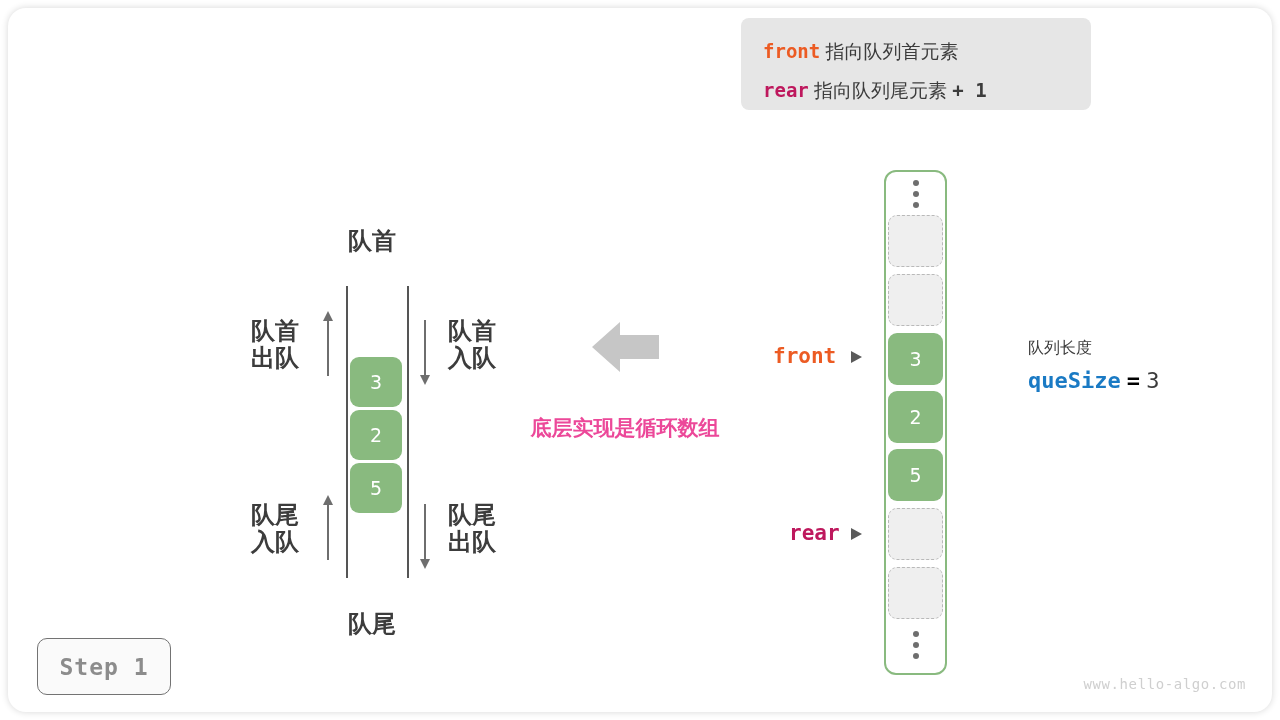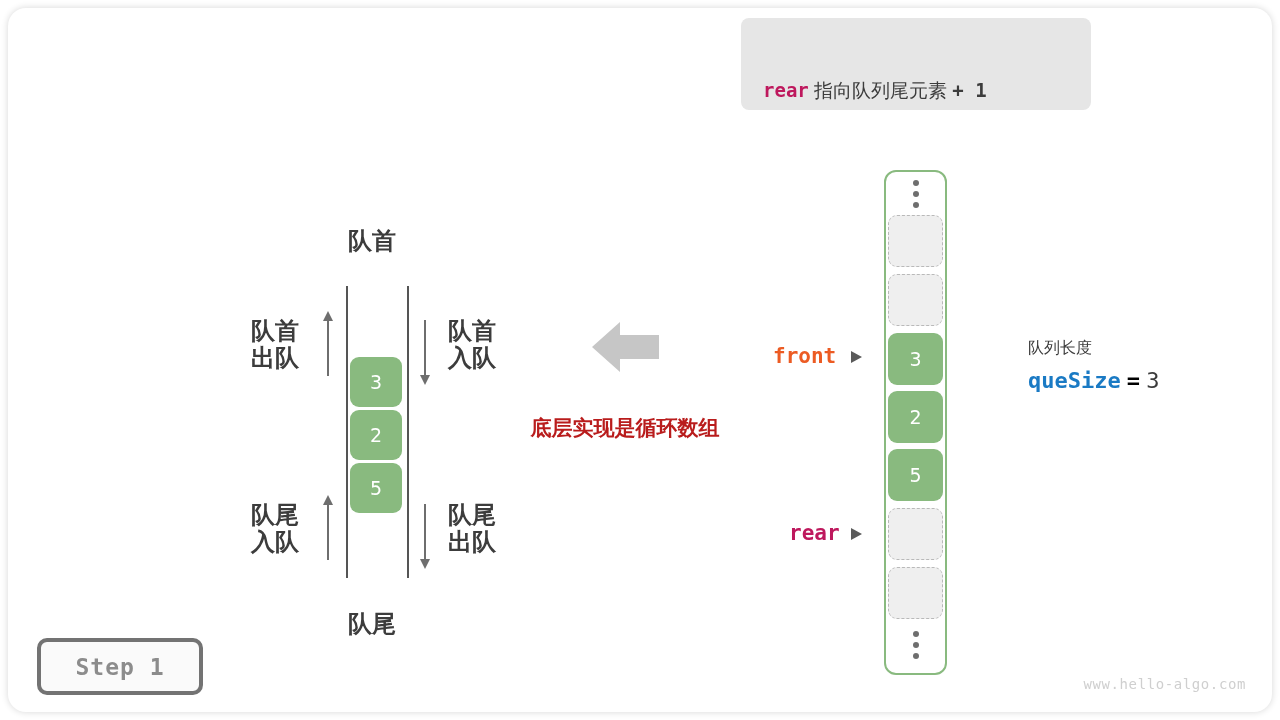--- a/index.html
+++ b/index.html
@@ -122,21 +122,21 @@
     height: 50px;
   }
 
   
   .mid-caption {
     position: absolute;
     left: 502px;
     top: 412px;
     width: 246px;
     text-align: center;
-    color: #b91c1c;
+    color: #ec4899;
     font-weight: bold;
     font-size: 21px;
     line-height: 33px;
     font-family: "DejaVu Sans", "Liberation Sans", sans-serif;
   }
 
   
   .array-box {
     position: absolute;
     left: 884px;
@@ -211,24 +211,24 @@
     display: block;
     margin-bottom: 9px;
   }
   .side-note .t2 { font-size: 22px; display: block; }
 
   
   .step-badge {
     position: absolute;
     left: 37px;
     top: 638px;
-    width: 166px;
+    width: 134px;
     height: 57px;
     background: #fafafa;
-    border: 4px solid #737373;
+    border: 1px solid #737373;
     border-radius: 10px;
     display: flex;
     align-items: center;
     justify-content: center;
     color: #8c8c8c;
     font-size: 23px;
     letter-spacing: 1px;
     font-family: "DejaVu Sans Mono", "Liberation Mono", monospace;
     font-weight: bold;
     box-sizing: border-box;
@@ -243,20 +243,24 @@
     font-family: "DejaVu Sans Mono", "Liberation Mono", monospace;
   }
 </style>
 </head>
 <body>
 
 <div id="canvas">
   <div class="card"></div>
 
   <div class="legend-box">
+    <div class="legend-line legend-line-1">
+      <span class="mono c-front">front</span>
+      <span class="cn">指向队列首元素</span>
+    </div>
     <div class="legend-line legend-line-2">
       <span class="mono c-rear">rear</span>
       <span class="cn">指向队列尾元素</span>
       <span class="mono c-dark">+ 1</span>
     </div>
   </div>
 
 
   <div class="label-cn-strong" style="left:348px; top:228px;">队首</div>
   <div class="label-cn-strong" style="left:348px; top:611px;">队尾</div>

